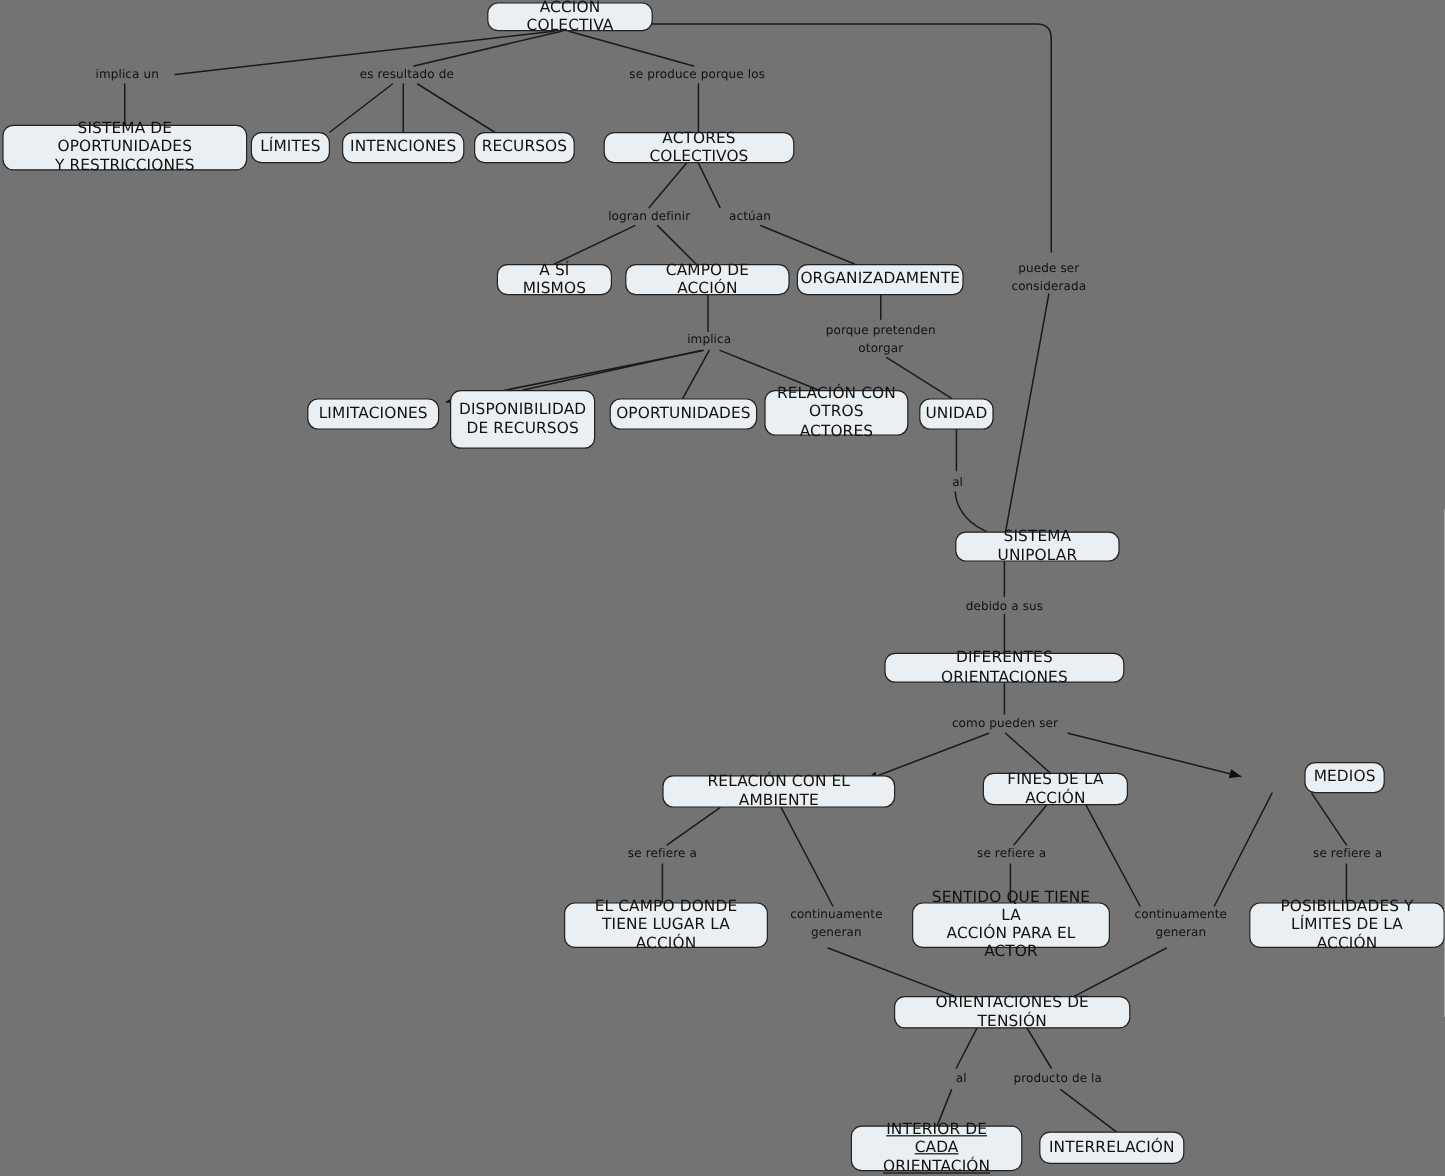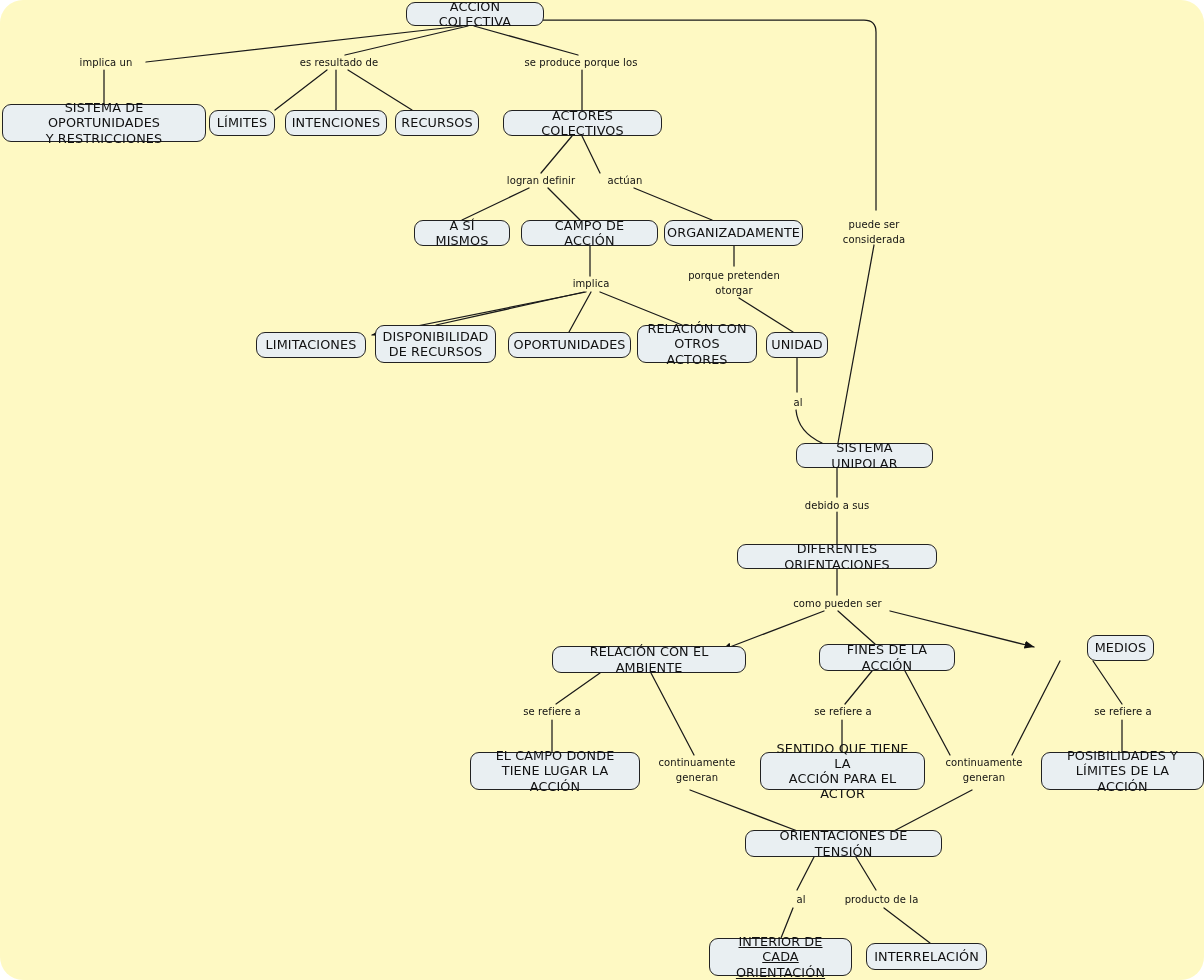--- a/index.html
+++ b/index.html
@@ -4,23 +4,22 @@
 <style>
   html,body{margin:0;padding:0;background:#ffffff;}
   body{
     font-family:"DejaVu Sans","Liberation Sans",sans-serif;
     -webkit-font-smoothing:antialiased;
   }
   #map{
     position:relative;
     width:1204px;
     height:980px;
-    background:#fef9c3;
+    background:#737373;
     overflow:hidden;
-    border-radius:23px;
   }
   #edges{
     position:absolute;
     left:0; top:0;
     width:1204px;
     height:980px;
     pointer-events:none;
   }
   .node{
     position:absolute;
@@ -130,30 +129,30 @@
   <div class="node" style="left: 2px; top: 104px; width: 204px; height: 38px;">SISTEMA DE OPORTUNIDADES
 Y RESTRICCIONES</div>
   <div class="node" style="left: 209px; top: 110px; width: 66px; height: 26px;">LÍMITES</div>
   <div class="node" style="left: 285px; top: 110px; width: 102px; height: 26px;">INTENCIONES</div>
   <div class="node" style="left: 395px; top: 110px; width: 84px; height: 26px;">RECURSOS</div>
   <div class="node" style="left: 503px; top: 110px; width: 159px; height: 26px;">ACTORES COLECTIVOS</div>
   <div class="node" style="left: 414px; top: 220px; width: 96px; height: 26px;">A SÍ MISMOS</div>
   <div class="node" style="left: 521px; top: 220px; width: 137px; height: 26px;">CAMPO DE ACCIÓN</div>
   <div class="node" style="left: 664px; top: 220px; width: 139px; height: 26px;">ORGANIZADAMENTE</div>
   <div class="node" style="left: 256px; top: 332px; width: 110px; height: 26px;">LIMITACIONES</div>
-  <div class="node" style="left: 375px; top: 325px; width: 121px; height: 38px;">DISPONIBILIDAD
+  <div class="node" style="left: 375px; top: 325px; width: 121px; height: 49px;">DISPONIBILIDAD
 DE RECURSOS</div>
   <div class="node" style="left: 508px; top: 332px; width: 123px; height: 26px;">OPORTUNIDADES</div>
   <div class="node" style="left: 637px; top: 325px; width: 120px; height: 38px;">RELACIÓN CON
 OTROS ACTORES</div>
   <div class="node" style="left: 766px; top: 332px; width: 62px; height: 26px;">UNIDAD</div>
   <div class="node" style="left: 768px; top: 443px; width: 137px; height: 25px; margin-left: 28px;">SISTEMA UNIPOLAR</div>
   <div class="node" style="left: 737px; top: 544px; width: 200px; height: 25px;">DIFERENTES ORIENTACIONES</div>
   <div class="node" style="left: 552px; top: 646px; width: 194px; height: 27px;">RELACIÓN CON EL AMBIENTE</div>
-  <div class="node" style="left: 819px; top: 644px; width: 136px; height: 27px;">FINES DE LA ACCIÓN</div>
+  <div class="node" style="left: 819px; top: 644px; width: 121px; height: 27px;">FINES DE LA ACCIÓN</div>
   <div class="node" style="left: 1040px; top: 635px; width: 67px; height: 26px; margin-left: 47px;">MEDIOS</div>
   <div class="node" style="left: 470px; top: 752px; width: 170px; height: 38px;">EL CAMPO DONDE
 TIENE LUGAR LA ACCIÓN</div>
   <div class="node" style="left: 760px; top: 752px; width: 165px; height: 38px;">SENTIDO QUE TIENE LA
 ACCIÓN PARA EL ACTOR</div>
   <div class="node" style="left: 1041px; top: 752px; width: 163px; height: 38px;">POSIBILIDADES Y
 LÍMITES DE LA ACCIÓN</div>
   <div class="node" style="left: 745px; top: 830px; width: 197px; height: 27px;">ORIENTACIONES DE TENSIÓN</div>
   <div class="node" style="left: 709px; top: 938px; width: 143px; height: 38px; text-decoration: underline;">INTERIOR DE
 CADA ORIENTACIÓN</div>

